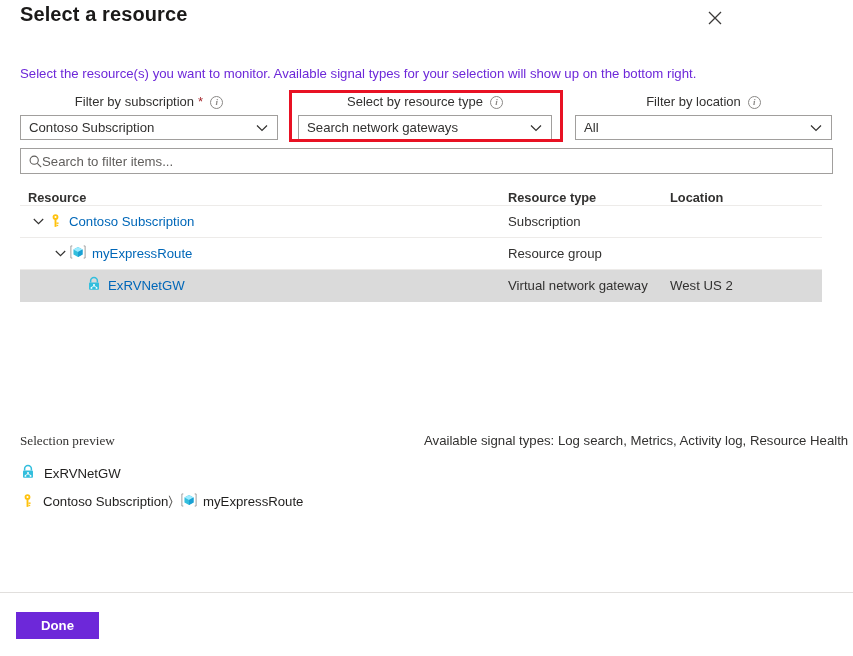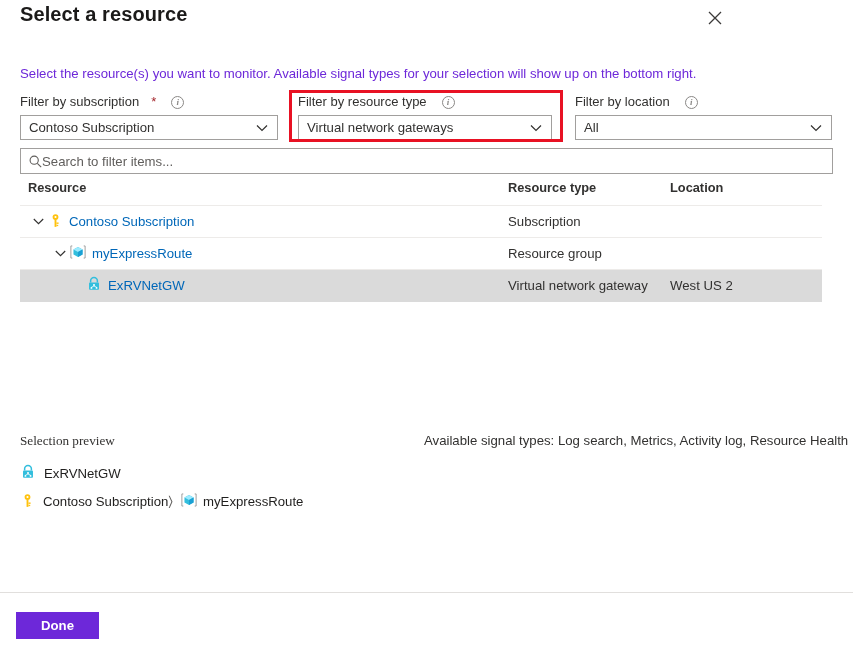--- a/index.html
+++ b/index.html
@@ -35,22 +35,22 @@
 
   
   .filters { position: absolute; left: 0; top: 92px; width: 853px; height: 52px; }
   .filter { position: absolute; }
   .filter-sub  { left: 20px;  width: 258px; }
   .filter-type { left: 298px; width: 254px; }
   .filter-loc  { left: 575px; width: 257px; }
 
   .filter-label {
     font-size: 13px; color: #323130;
-    display: flex; align-items: center; gap: 12px;
-    height: 18px; white-space: nowrap;
+    display: flex; align-items: center; gap: 4px;
+    height: 18px; white-space: nowrap; justify-content: center;
   }
   .req-star { color: #a4262c; font-size: 13px; line-height: 1; }
   .info-icon {
     display:inline-block; width: 13px; height: 13px; margin-left: 3px;
     border: 1px solid #8a8886; border-radius: 50%;
     color: #8a8886; font-size: 9px; font-style: italic;
     font-family: "Liberation Serif", serif;
     text-align: center; line-height: 11px; font-weight: bold;
     position: relative; top: 1px;
   }
@@ -82,21 +82,21 @@
     display: flex; align-items: center; cursor: text;
   }
   .search-icon { margin-left: 8px; display: flex; color: #605e5c; }
   .search-text {
     font-size: 13.2px; color: #605e5c; 
   }
 
   
   .table { position: absolute; left: 20px; top: 180px; width: 802px; }
   .thead {
-    display: flex; align-items: flex-start; height: 26px;
+    display: flex; align-items: flex-end; height: 26px;
     border-bottom: 1px solid #edebe9;
     font-size: 12.8px; font-weight: bold; color: #323130;
   }
   .col-resource { width: 488px; padding-left: 8px; }
   .col-type { width: 162px; }
   .col-loc { width: 150px; }
 
   .trow {
     display: flex; align-items: center; height: 32px;
     border-bottom: 1px solid #edebe9;
@@ -187,25 +187,25 @@
         <span class="chev">
           <svg width="12" height="8" viewBox="0 0 12 8">
               <path d="M1 1.5 L6 6.5 L11 1.5" stroke="#323130" stroke-width="1.2" fill="none"></path>
             </svg>
         </span>
       </div>
     </div>
 
     <div class="filter filter-type">
       <div class="filter-label">
-        <span>Filter by resource type</span>
+        <span>Select by resource type</span>
         <span class="info-icon">i</span>
       </div>
       <div class="select-box">
-        <span class="select-value">Virtual network gateways</span>
+        <span class="select-value">Search network gateways</span>
         <span class="chev">
           <svg width="12" height="8" viewBox="0 0 12 8">
               <path d="M1 1.5 L6 6.5 L11 1.5" stroke="#323130" stroke-width="1.2" fill="none"></path>
             </svg>
         </span>
       </div>
     </div>
 
     <div class="filter filter-loc">
       <div class="filter-label">

